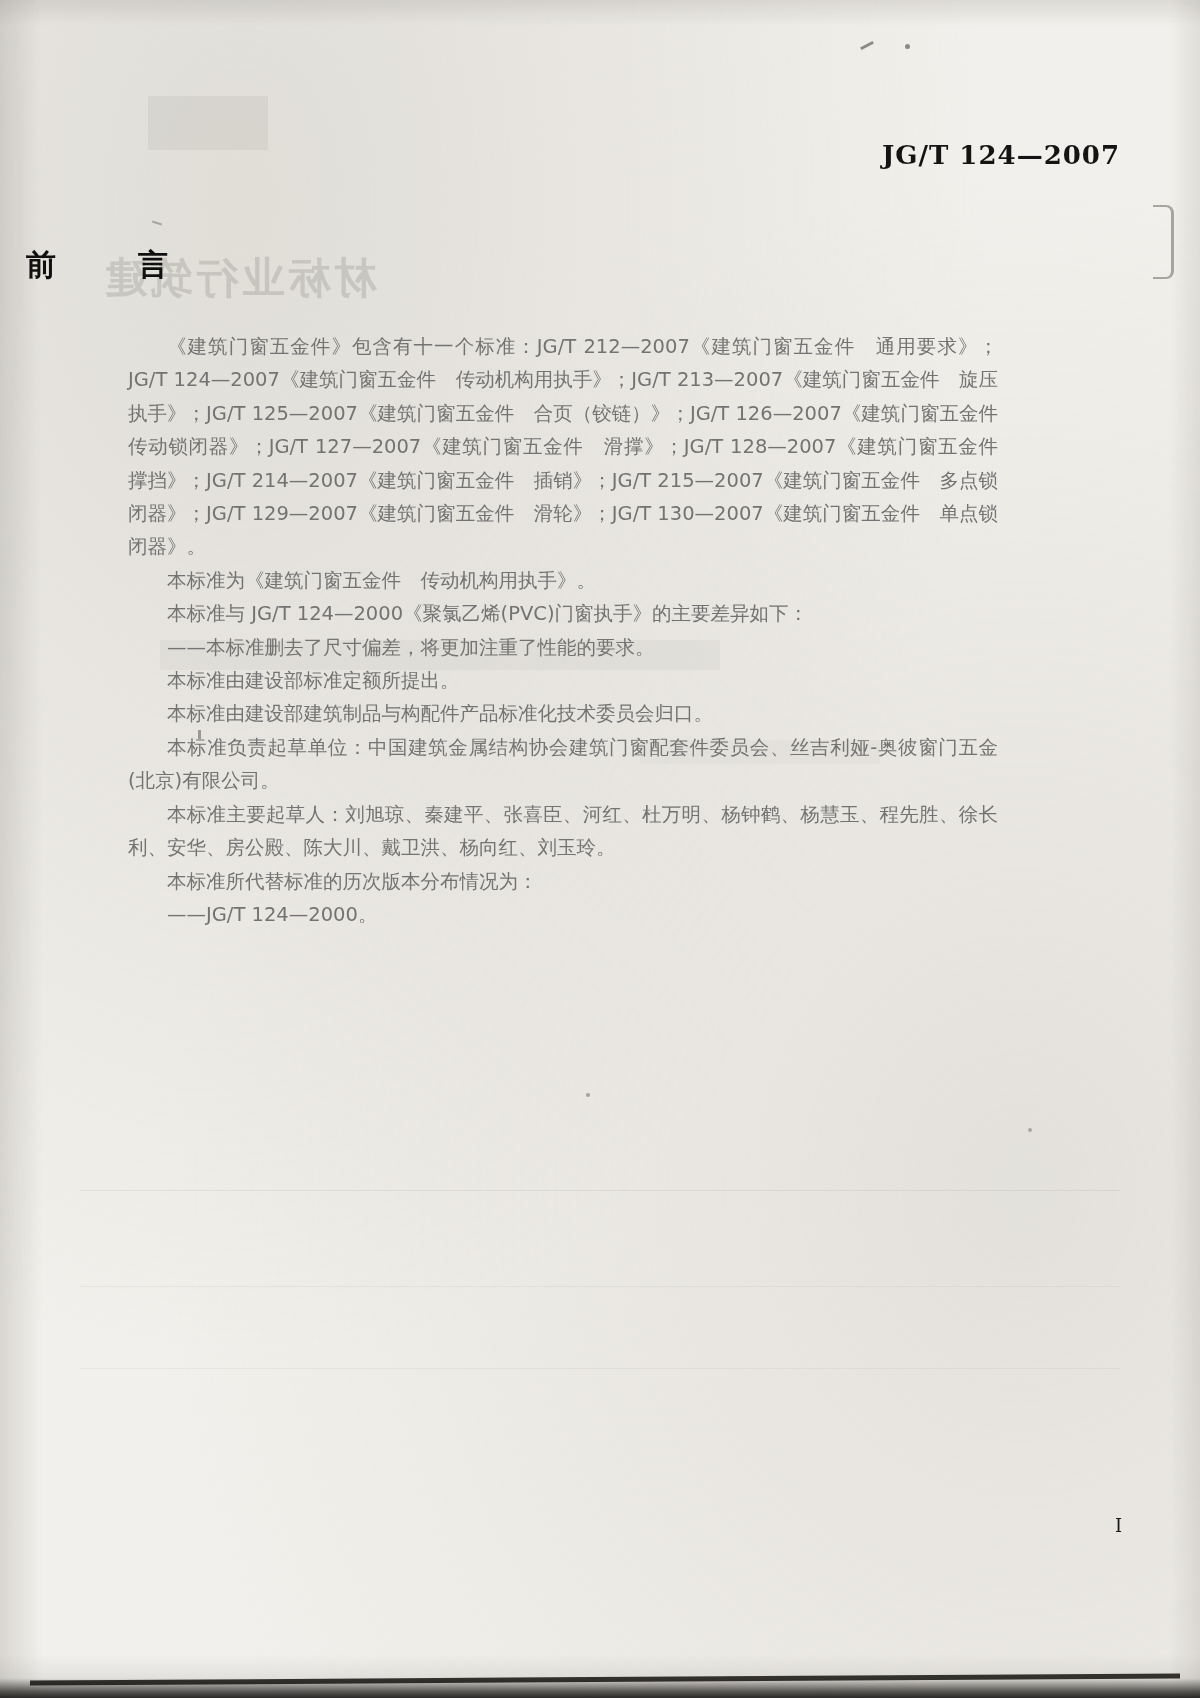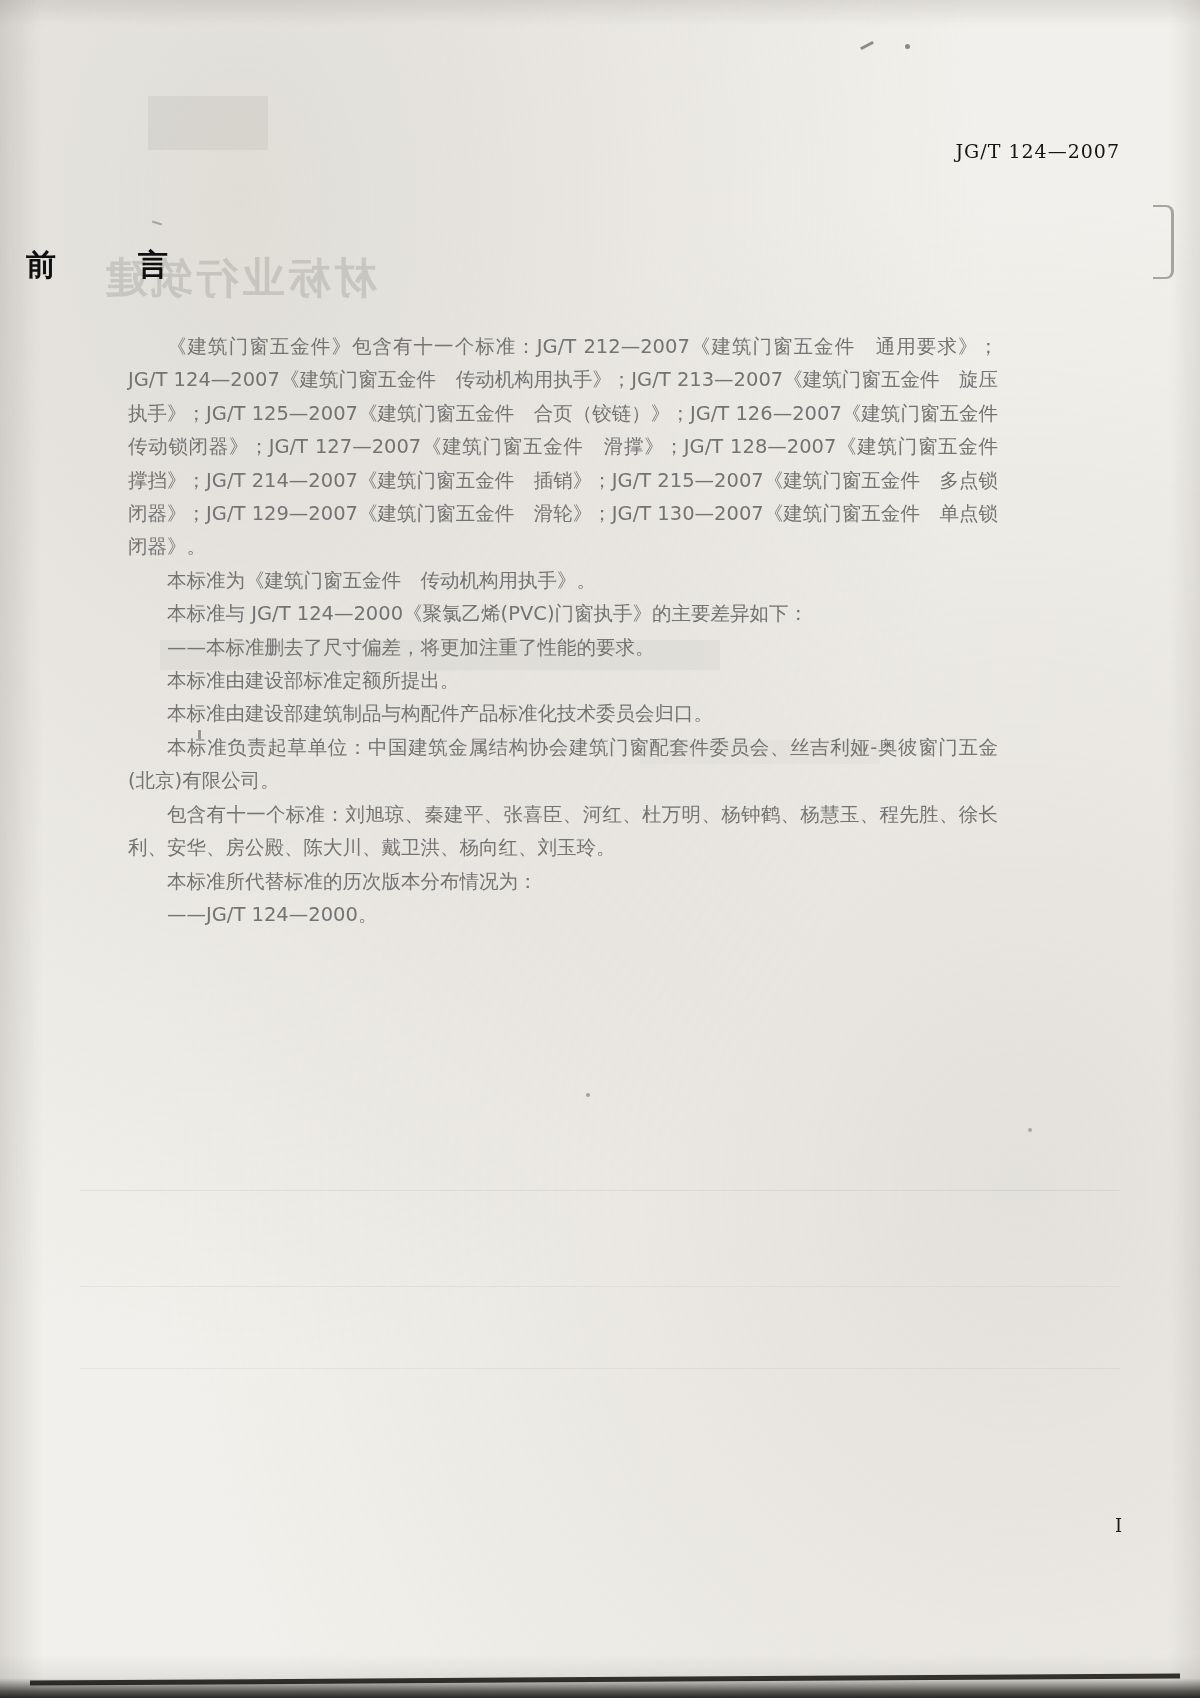--- a/index.html
+++ b/index.html
@@ -110,24 +110,24 @@
   .speck {
     position: absolute;
     background: #3a3835;
     opacity: 0.55;
     pointer-events: none;
   }
   .header-code {
     position: absolute;
     top: 140px;
     right: 80px;
-    font-size: 19px;
+    font-size: 26px;
     letter-spacing: 1px;
     font-family: "DejaVu Serif", serif;
-    font-weight: normal;
+    font-weight: bold;
     color: #141414;
   }
   .doc-title {
     position: absolute;
     top: 245px;
     left: 0;
     right: 0;
     text-align: left;
     font-size: 30px;
     font-weight: bold;
@@ -205,21 +205,21 @@
   <div class="doc-title">前　言</div>
 
   <div class="body-text">
     <p class="indent2">《建筑门窗五金件》包含有十一个标准：JG/T 212—2007《建筑门窗五金件　通用要求》；JG/T 124—2007《建筑门窗五金件　传动机构用执手》；JG/T 213—2007《建筑门窗五金件　旋压执手》；JG/T 125—2007《建筑门窗五金件　合页（铰链）》；JG/T 126—2007《建筑门窗五金件　传动锁闭器》；JG/T 127—2007《建筑门窗五金件　滑撑》；JG/T 128—2007《建筑门窗五金件　撑挡》；JG/T 214—2007《建筑门窗五金件　插销》；JG/T 215—2007《建筑门窗五金件　多点锁闭器》；JG/T 129—2007《建筑门窗五金件　滑轮》；JG/T 130—2007《建筑门窗五金件　单点锁闭器》。</p>
     <p class="indent2">本标准为《建筑门窗五金件　传动机构用执手》。</p>
     <p class="indent2">本标准与 JG/T 124—2000《聚氯乙烯(PVC)门窗执手》的主要差异如下：</p>
     <p class="hang">——本标准删去了尺寸偏差，将更加注重了性能的要求。</p>
     <p class="indent2">本标准由建设部标准定额所提出。</p>
     <p class="indent2">本标准由建设部建筑制品与构配件产品标准化技术委员会归口。</p>
     <p class="indent2">本标准负责起草单位：中国建筑金属结构协会建筑门窗配套件委员会、丝吉利娅-奥彼窗门五金(北京)有限公司。</p>
-    <p class="indent2">包含有十一个标准：刘旭琼、秦建平、张喜臣、河红、杜万明、杨钟鹤、杨慧玉、程先胜、徐长利、安华、房公殿、陈大川、戴卫洪、杨向红、刘玉玲。</p>
+    <p class="indent2">本标准主要起草人：刘旭琼、秦建平、张喜臣、河红、杜万明、杨钟鹤、杨慧玉、程先胜、徐长利、安华、房公殿、陈大川、戴卫洪、杨向红、刘玉玲。</p>
     <p class="indent2">本标准所代替标准的历次版本分布情况为：</p>
     <p class="indent2">——JG/T 124—2000。</p>
   </div>
 
   <div class="page-num">I</div>
 
   <div class="bottom-edge"></div>
 </div>
 
 </body></html>

